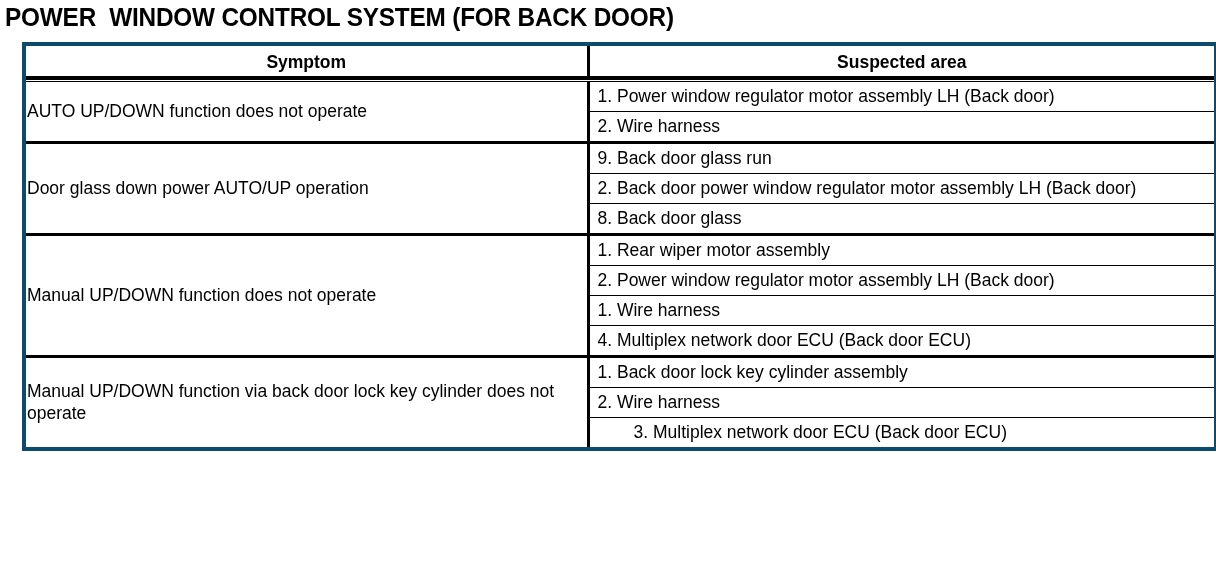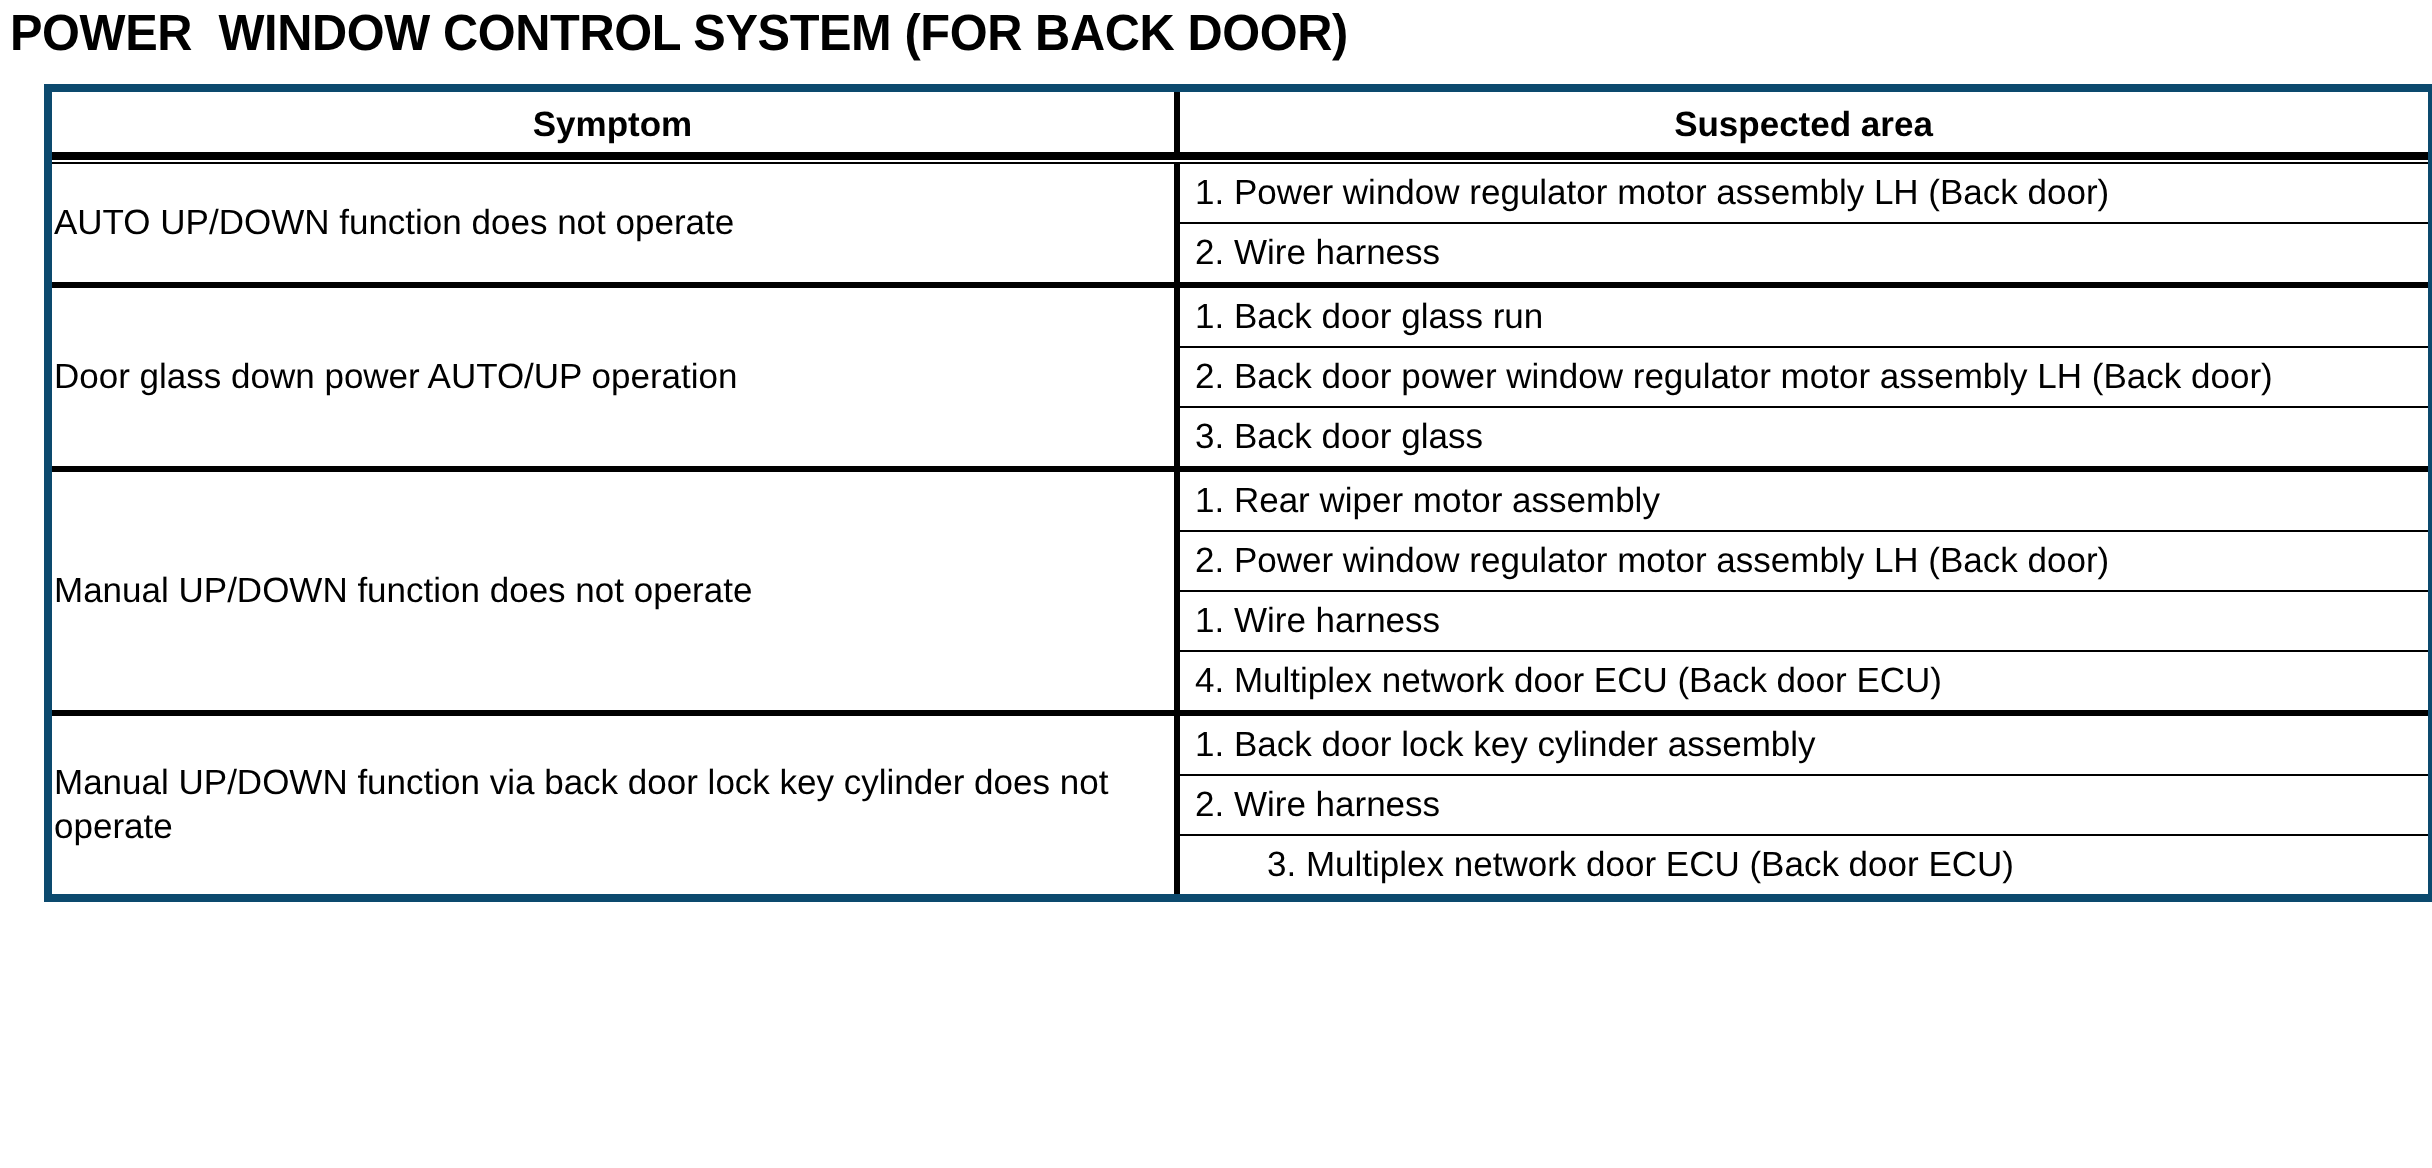--- a/index.html
+++ b/index.html
@@ -124,31 +124,31 @@
           </td>
         </tr>
         <tr class="group-end">
           <td>
             <span class="area-text">2. Wire harness</span>
           </td>
         </tr>
         <tr>
           <td class="symptom" rowspan="3">Door glass down power AUTO/UP operation</td>
           <td>
-            <span class="area-text">1. Back door glass run</span>
+            <span class="area-text">9. Back door glass run</span>
           </td>
         </tr>
         <tr>
           <td>
             <span class="area-text">2. Back door power window regulator motor assembly LH (Back door)</span>
           </td>
         </tr>
         <tr class="group-end">
           <td>
-            <span class="area-text">3. Back door glass</span>
+            <span class="area-text">8. Back door glass</span>
           </td>
         </tr>
         <tr>
           <td class="symptom" rowspan="4">Manual UP/DOWN function does not operate</td>
           <td>
             <span class="area-text">1. Rear wiper motor assembly</span>
           </td>
         </tr>
         <tr>
           <td>

